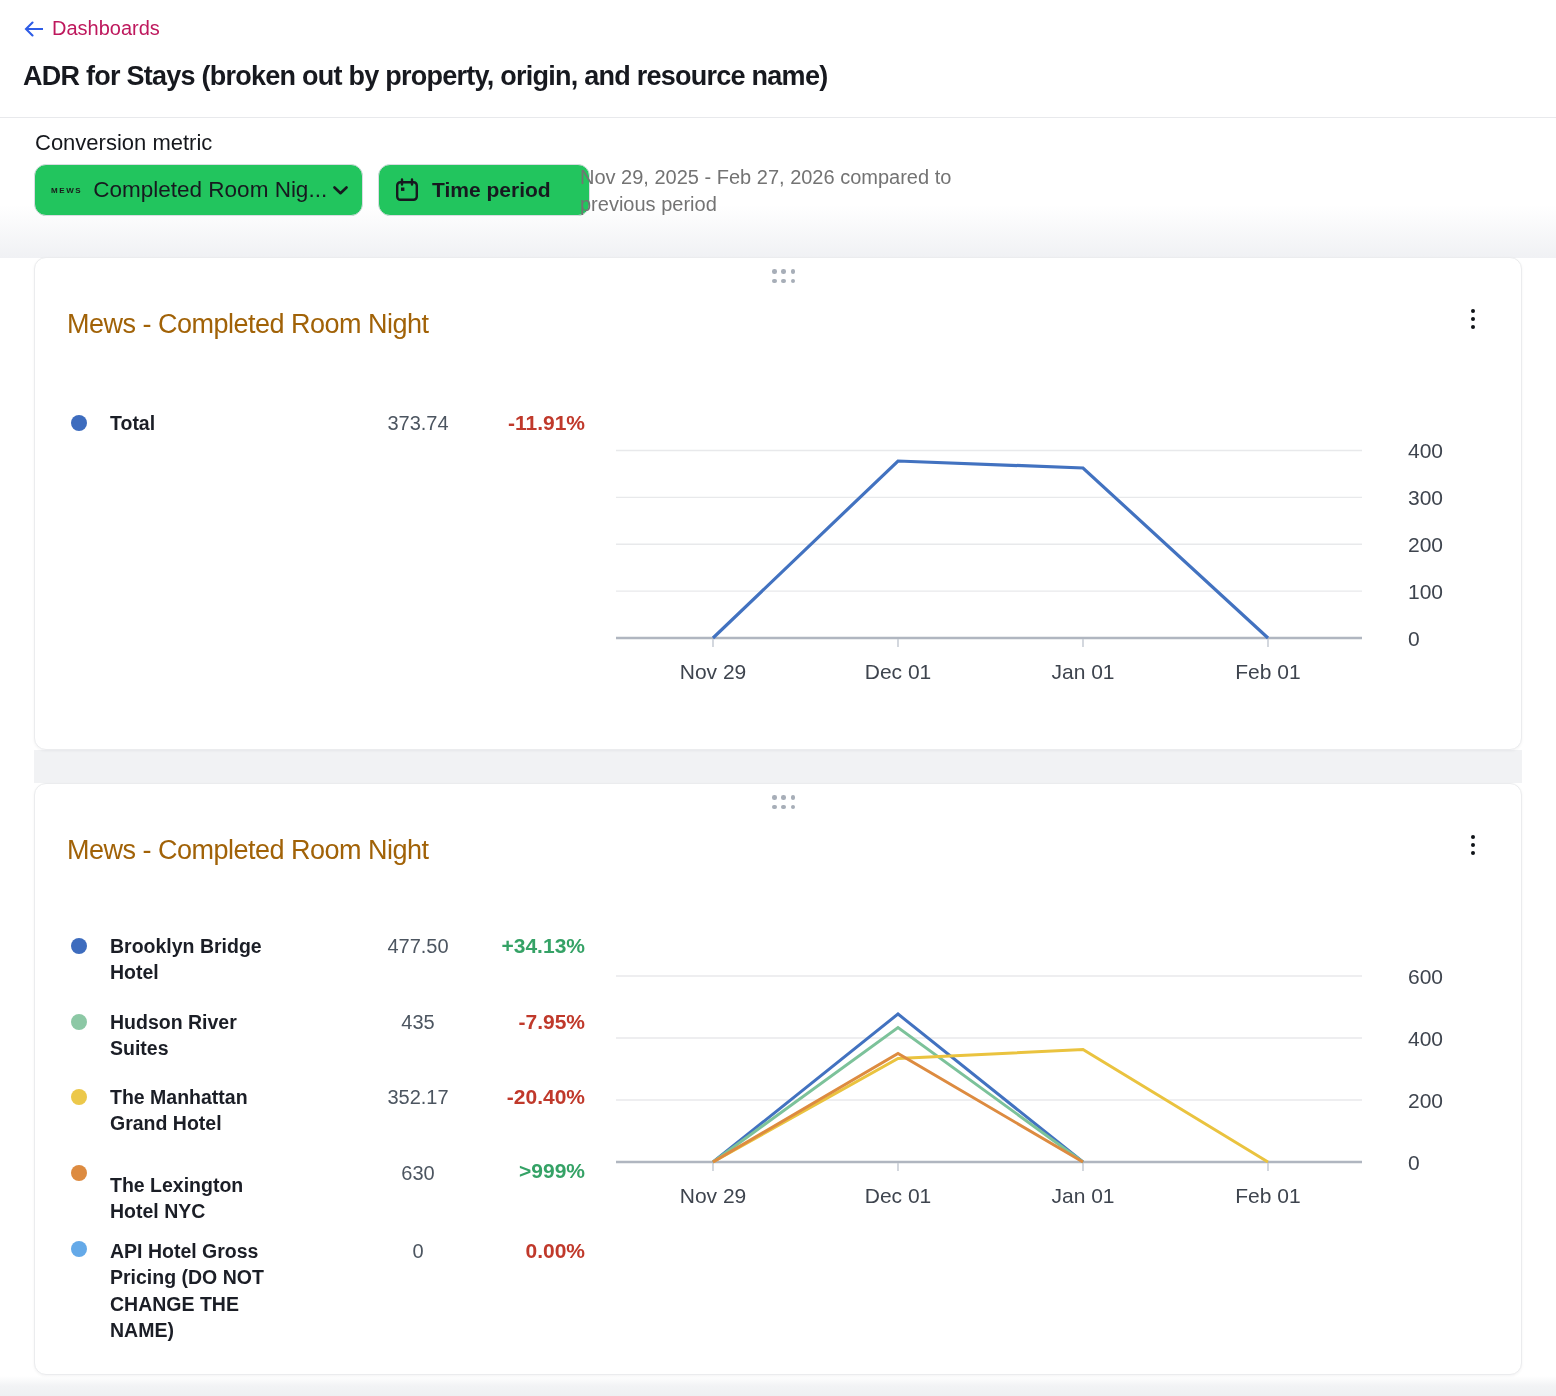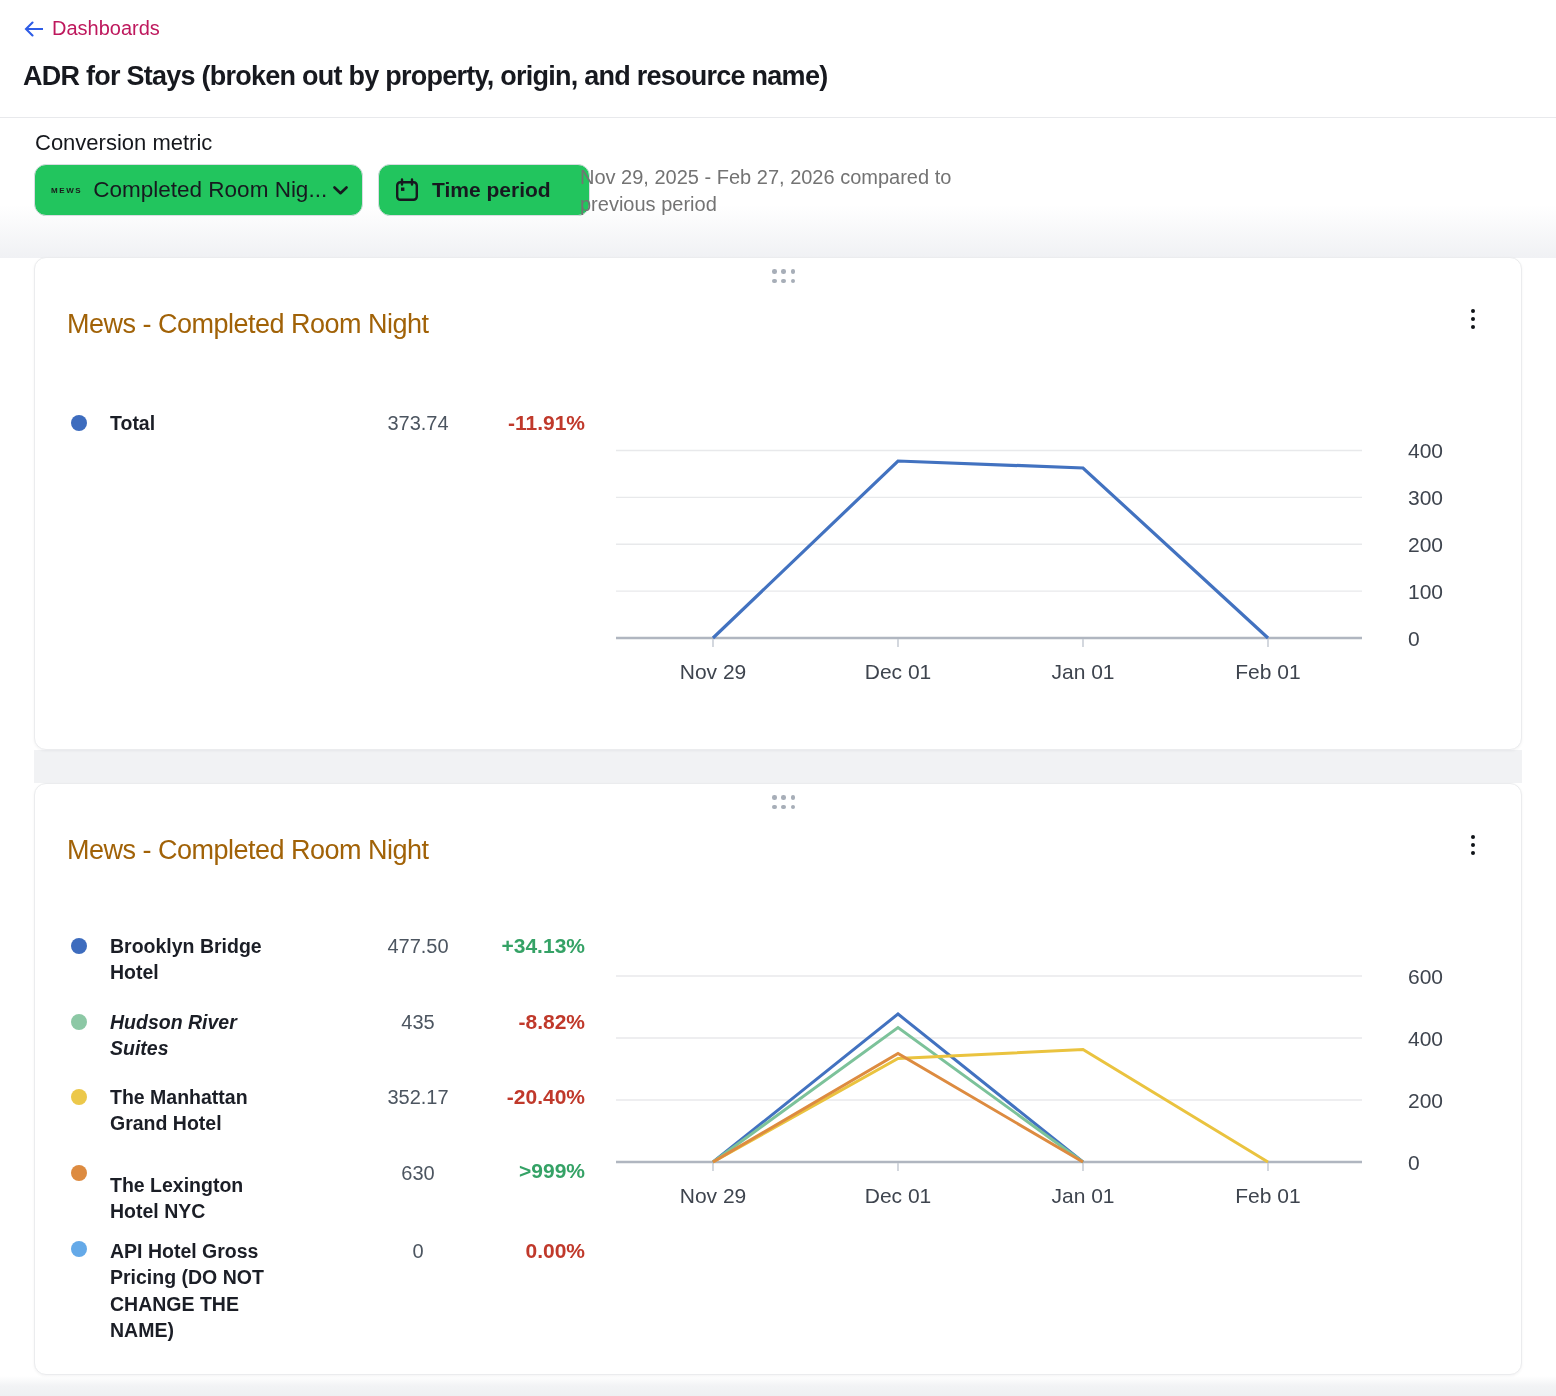--- a/index.html
+++ b/index.html
@@ -141,23 +141,23 @@
         <i></i>
       </div>
     <div class="ctitle">Mews - Completed Room Night</div>
 
     <div class="ldot" style="left:36px; top:154px; background:#3d6cbe;"></div>
     <div class="lname" style="top:149px;">Brooklyn Bridge Hotel</div>
     <div class="lval" style="top:149px;">477.50</div>
     <div class="lpct green" style="top:149px;">+34.13%</div>
 
     <div class="ldot" style="left:36px; top:230px; background:#8cc8a5;"></div>
-    <div class="lname" style="top:225px;font-style:italic;">Hudson River Suites</div>
+    <div class="lname" style="top:225px;">Hudson River Suites</div>
     <div class="lval" style="top:225px;">435</div>
-    <div class="lpct red" style="top:225px;">-8.82%</div>
+    <div class="lpct red" style="top:225px;">-7.95%</div>
 
     <div class="ldot" style="left:36px; top:305px; background:#ecc84a;"></div>
     <div class="lname" style="top:300px;">The Manhattan Grand Hotel</div>
     <div class="lval" style="top:300px;">352.17</div>
     <div class="lpct red" style="top:300px;">-20.40%</div>
 
     <div class="ldot" style="left:36px; top:381px; background:#dd8b40;"></div>
     <div class="lname" style="top:364px;margin-top:24px;">The Lexington Hotel NYC</div>
     <div class="lval" style="top:376px;">630</div>
     <div class="lpct green" style="top:374px;">&gt;999%</div>

